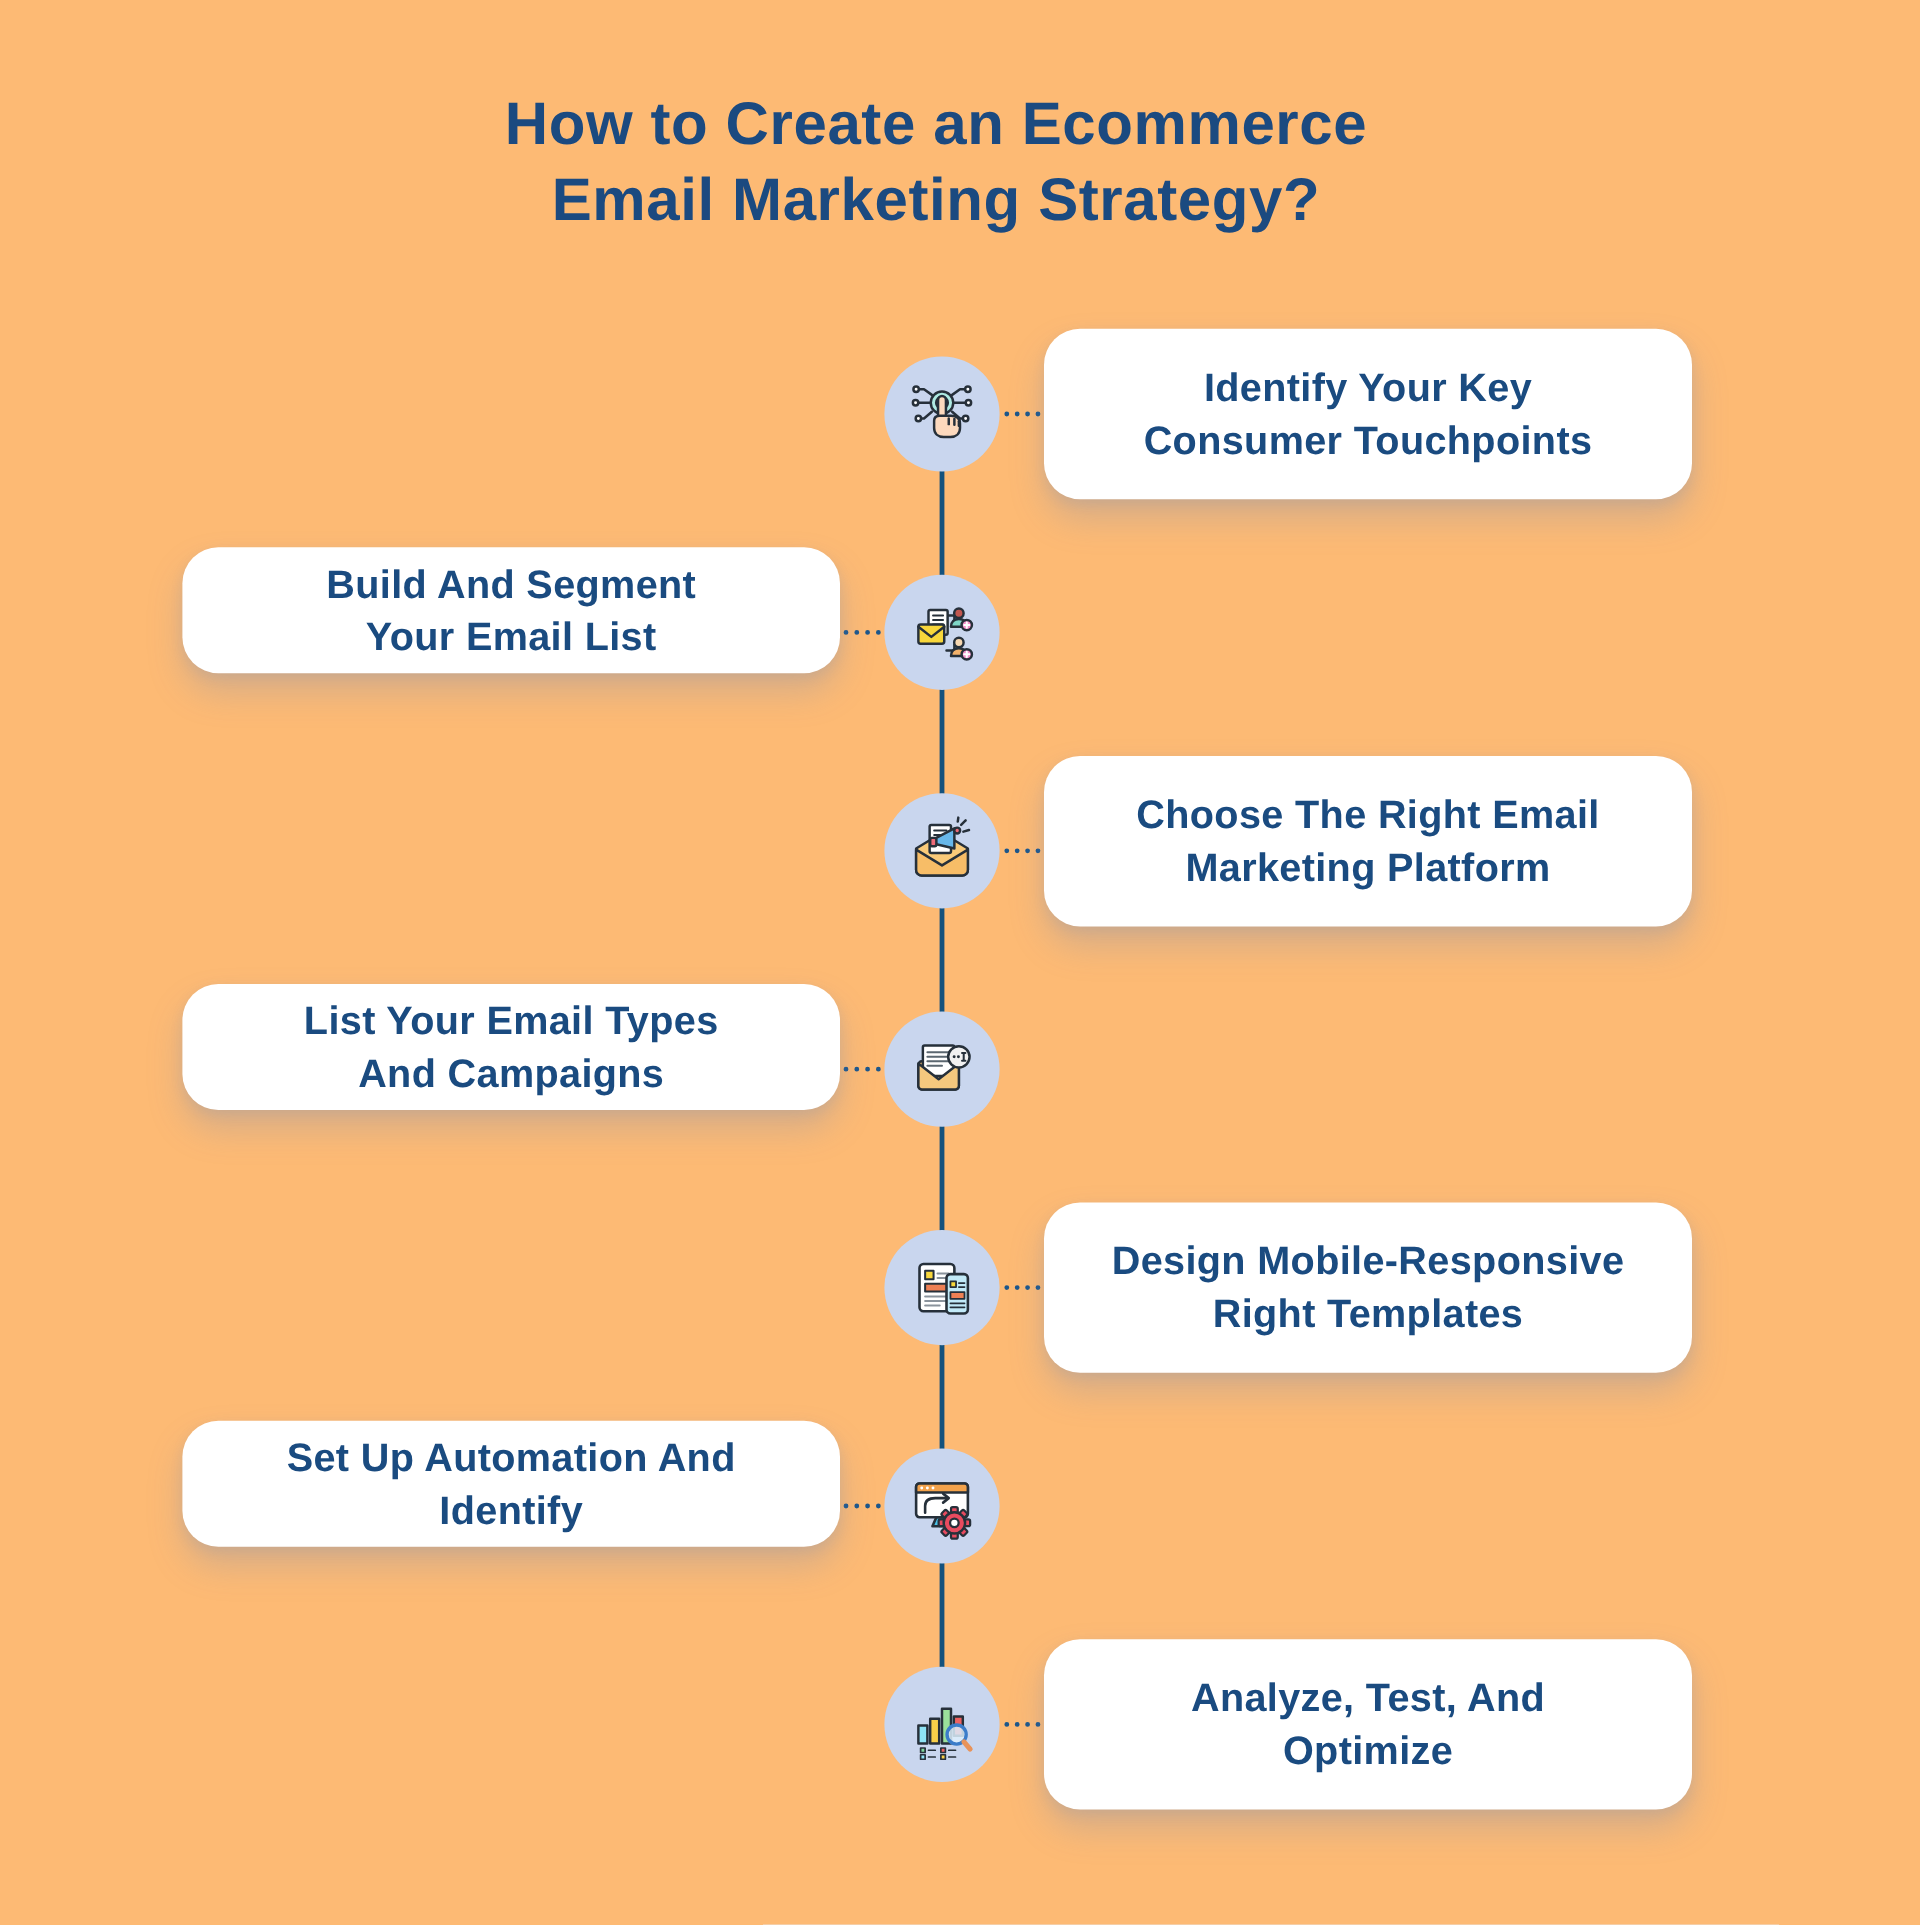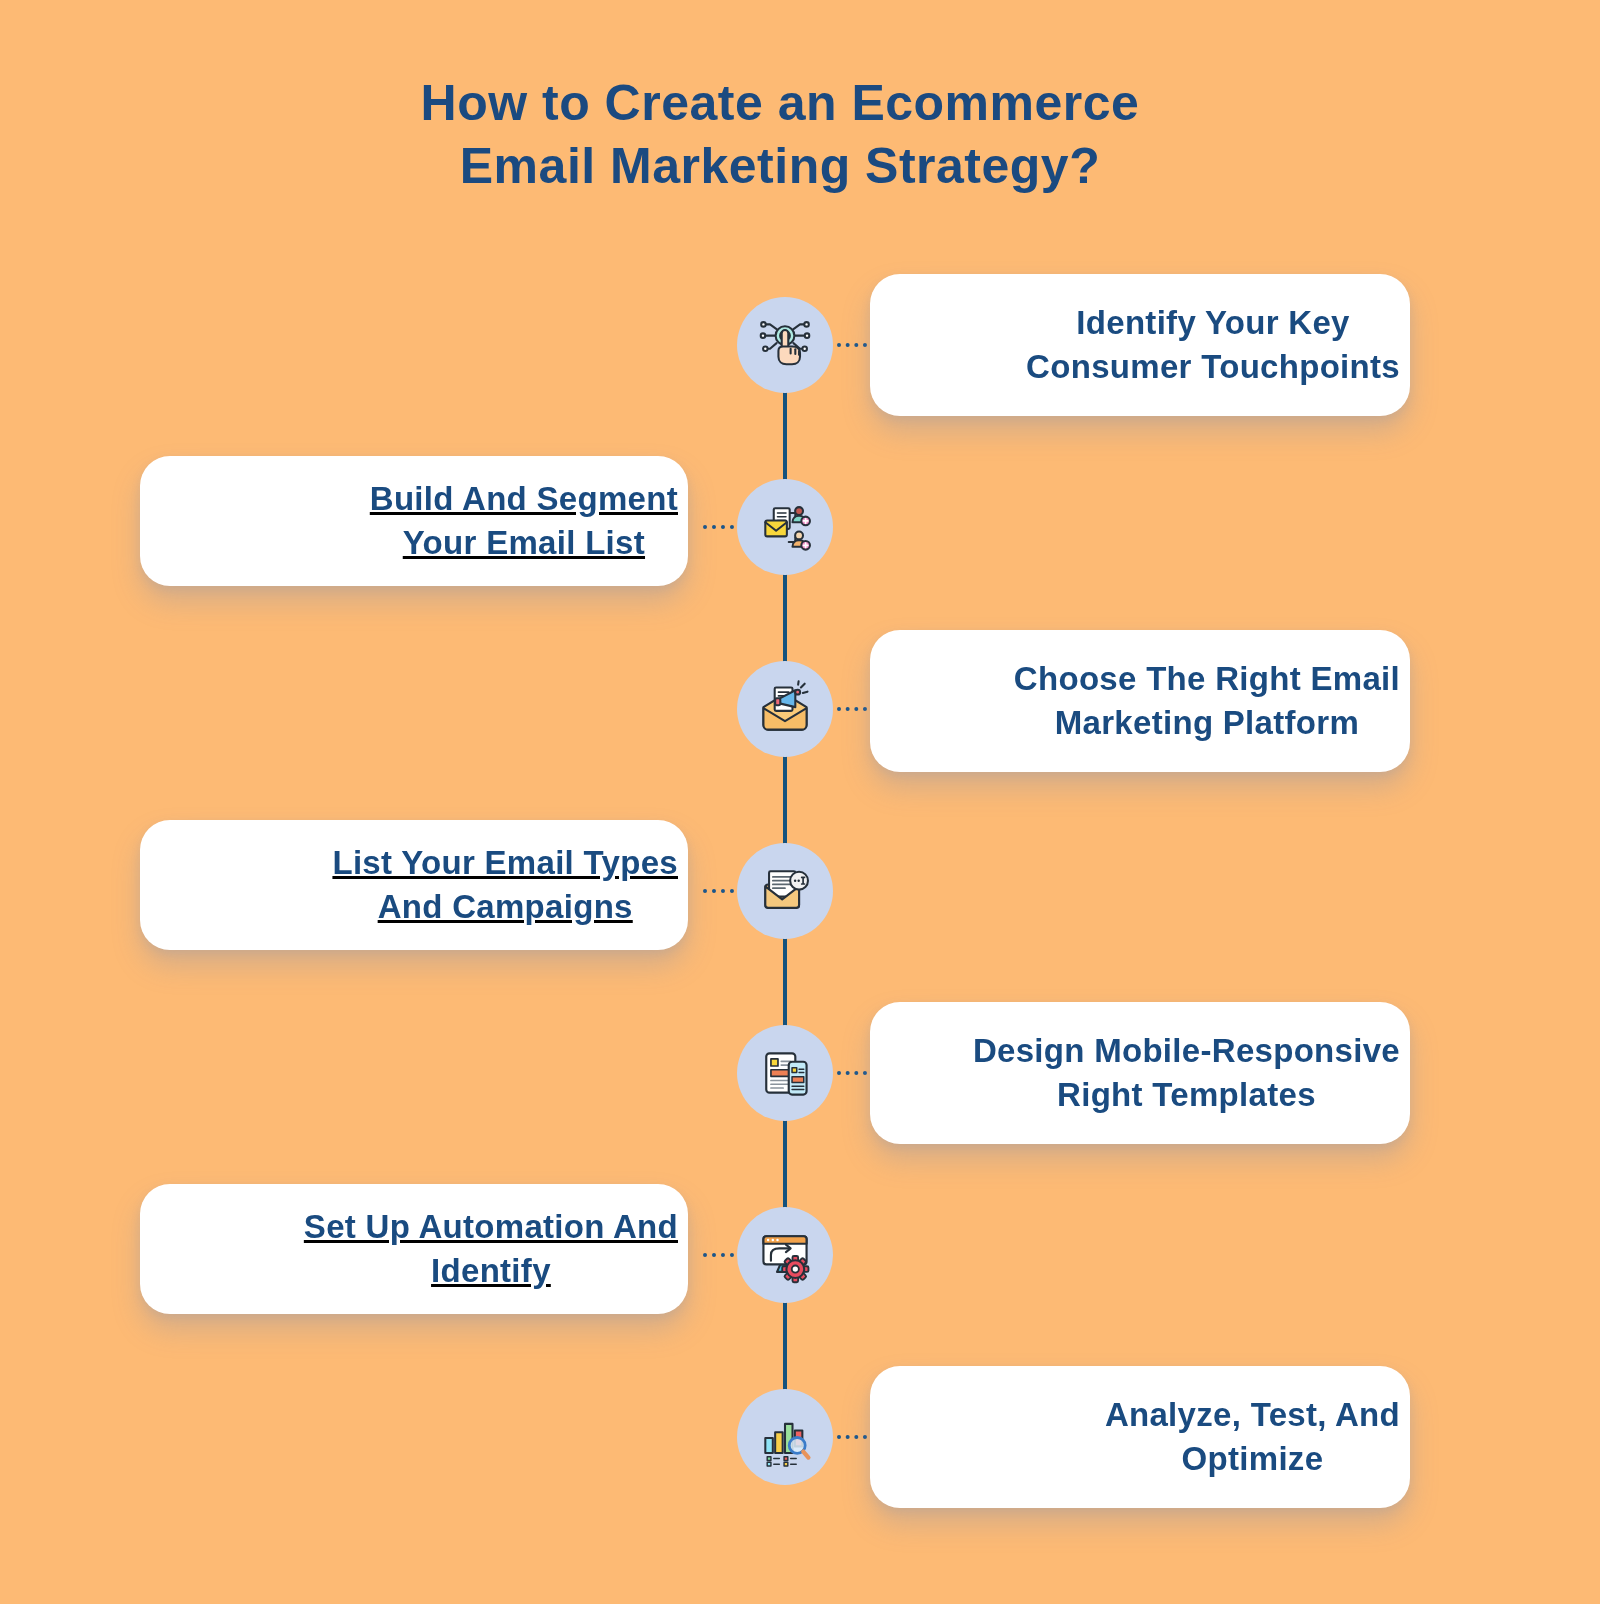--- a/index.html
+++ b/index.html
@@ -23,25 +23,25 @@
   }
   .node-circle svg{width:60px;height:60px;display:block;}
   .connector{
     position:absolute;height:0;border-top:4px dotted #1c568a;z-index:2;
   }
   .connector.right{left:837px;width:30px;}
   .connector.left{left:703px;width:31px;}
   .card{
     position:absolute;background:#ffffff;border-radius:30px;
     box-shadow:0 16px 28px rgba(116,141,187,.28),0 4px 10px rgba(116,141,187,.14);
-    display:flex;align-items:center;justify-content:flex-end;text-align:center;
+    display:flex;align-items:center;justify-content:center;text-align:center;
     z-index:3;
   }
   .card.right{left:870px;width:540px;height:142px;}
-  .card.left{left:140px;width:548px;height:130px;text-decoration:underline;}
+  .card.left{left:152px;width:548px;height:105px;}
   .card .label{
     color:#1a4b80;font-size:33px;font-weight:600;line-height:1.32;
     white-space:pre-line;letter-spacing:.3px;padding:0 10px;
   }
   
   .n1{top:297px}.n2{top:479px}.n3{top:661px}.n4{top:843px}.n5{top:1025px}.n6{top:1207px}.n7{top:1389px}
   .c1{top:274px}.c2{top:456px}.c3{top:630px}.c4{top:820px}.c5{top:1002px}.c6{top:1184px}.c7{top:1366px}
   .k1{top:343px}.k2{top:525px}.k3{top:707px}.k4{top:889px}.k5{top:1071px}.k6{top:1253px}.k7{top:1435px}
 </style>
 </head>

